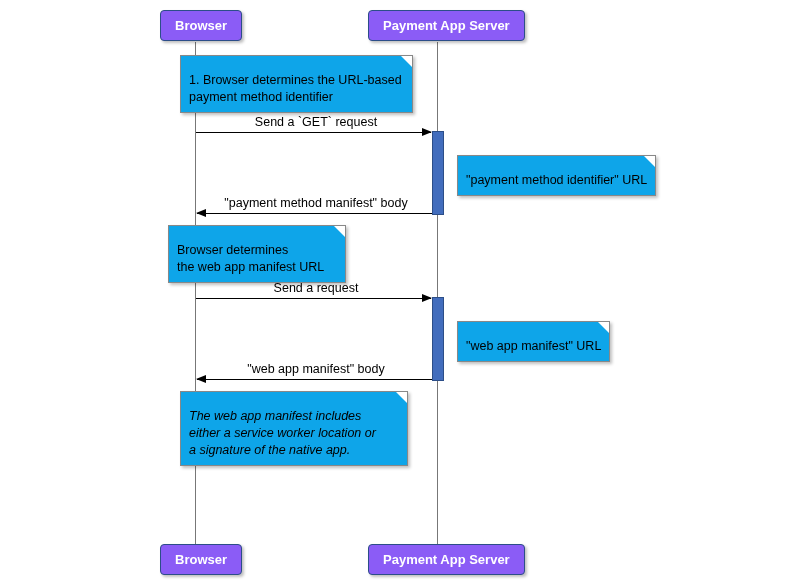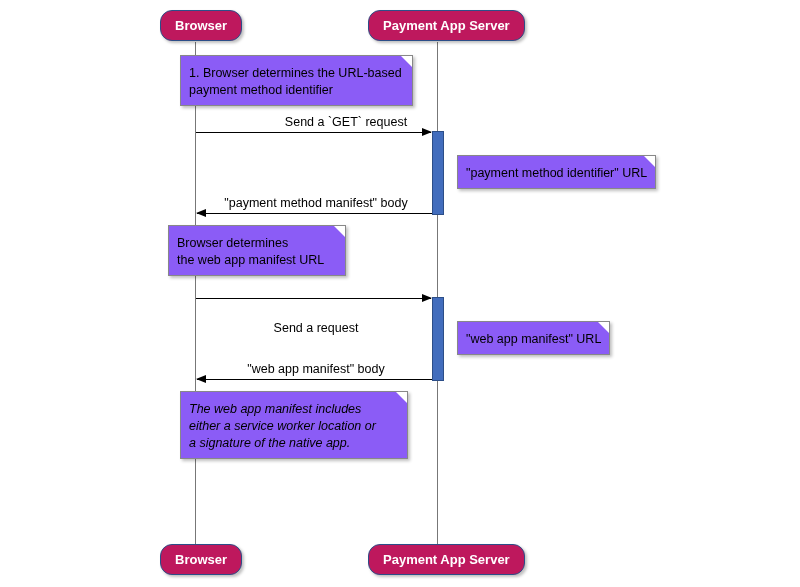--- a/index.html
+++ b/index.html
@@ -8,24 +8,24 @@
     width: 800px;
     height: 587px;
     background: #ffffff;
     font-family: "Helvetica Neue", Arial, sans-serif;
     font-size: 12.5px;
     color: #000;
     position: relative;
   }
   .participant {
     position: absolute;
-    background: #be185d;
+    background: #8b5cf6;
     color: #fff;
     border: 1px solid #2c4e88;
-    border-radius: 12px;
+    border-radius: 4px;
     padding: 7px 14px;
     text-align: left;
     box-shadow: 2px 2px 3px rgba(0,0,0,.25);
     font-weight: bold;
     font-size: 13px;
     white-space: nowrap;
   }
   .lifeline {
     position: absolute;
     width: 0;
@@ -34,24 +34,24 @@
     bottom: 42px;
   }
   .activation {
     position: absolute;
     width: 10px;
     background: #426dbd;
     border: 1px solid #2c4e88;
   }
   .note {
     position: absolute;
-    background: #8b5cf6;
+    background: #0ea5e9;
     border: 1px solid #888;
     box-shadow: 2px 2px 3px rgba(0,0,0,.25);
-    padding: 9px 8px 6px 8px;
+    padding: 16px 8px 6px 8px;
     line-height: 1.35;
   }
   
   .note::before {
     content: "";
     position: absolute;
     top: -1px; right: -1px;
     width: 0; height: 0;
     border-left: 12px solid transparent;
     border-top: 12px solid #888;
@@ -100,37 +100,37 @@
 <div class="participant" style="left:160px; top:10px;"><span>Browser</span></div>
 <div class="participant" style="left:368px; top:10px;"><span>Payment App Server</span></div>
 
 <div class="participant" style="left:160px; bottom:12px;"><span>Browser</span></div>
 <div class="participant" style="left:368px; bottom:12px;"><span>Payment App Server</span></div>
 
 <div class="note" style="left:180px; top:55px; width:215px;">
   <span>1. Browser determines the URL-based<br>payment method identifier</span>
 </div>
 
-<div class="msg-label" style="left:195px; width:242px; top:115px;margin-left:30px;"><span>Send a `GET` request</span></div>
+<div class="msg-label" style="left:195px; width:242px; top:115px;"><span>Send a `GET` request</span></div>
 <div class="arrow right" style="left:196px; width:235px; top:132px;"></div>
 
 <div class="activation" style="left:432px; top:131px; height:82px;"></div>
 
 <div class="note" style="left:457px; top:155px;">
   <span>"payment method identifier" URL</span>
 </div>
 
 <div class="msg-label" style="left:195px; width:242px; top:196px;"><span>"payment method manifest" body</span></div>
 <div class="arrow left" style="left:197px; width:235px; top:213px;"></div>
 
 <div class="note" style="left:168px; top:225px; width:160px;">
   <span>Browser determines<br>the web app manifest URL</span>
 </div>
 
-<div class="msg-label" style="left:195px; width:242px; top:281px;margin-top:40px;"><span>Send a request</span></div>
+<div class="msg-label" style="left:195px; width:242px; top:281px;"><span>Send a request</span></div>
 <div class="arrow right" style="left:196px; width:235px; top:298px;"></div>
 
 <div class="activation" style="left:432px; top:297px; height:82px;"></div>
 
 <div class="note" style="left:457px; top:321px;">
   <span>"web app manifest" URL</span>
 </div>
 
 <div class="msg-label" style="left:195px; width:242px; top:362px;"><span>"web app manifest" body</span></div>
 <div class="arrow left" style="left:197px; width:235px; top:379px;"></div>

